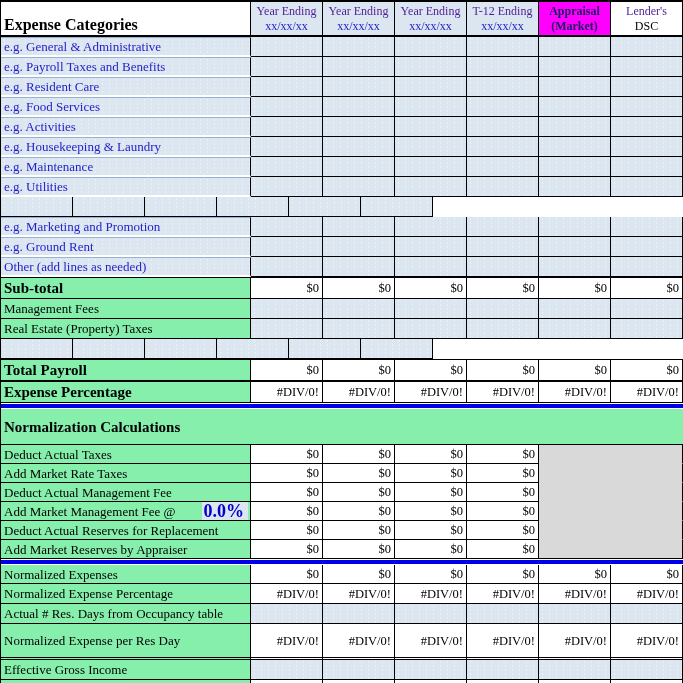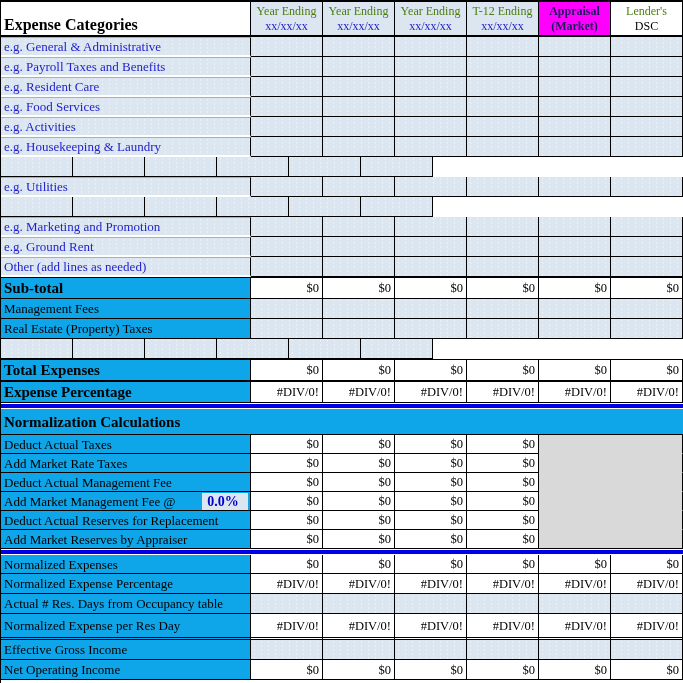--- a/index.html
+++ b/index.html
@@ -21,41 +21,41 @@
   .row.header{height:35px;}
   .header .cell{border-right:1px solid #000;border-bottom:2px solid #000;}
   .header-label{
     width:250px;display:flex;align-items:flex-end;
     font-weight:bold;font-size:16px;padding:0 0 1px 3px;background:#fff;
   }
   .hcol{
     width:72px;display:flex;flex-direction:column;justify-content:center;
     text-align:center;font-size:12px;line-height:15px;background:#dce6f1;
   }
-  .hcol .l1{color:#4d7c0f;}
+  .hcol .l1{color:#4c1d95;}
   .hcol .l2{color:#2222cc;}
   .hcol.magenta{background:#ff00ff;}
   .hcol.magenta .l1,.hcol.magenta .l2{color:#1a1a5e;font-weight:bold;}
   .hcol.white{background:#fff;}
   .hcol.white .l2{color:#000;}
 
   
   .label-cell{
     width:250px;border-right:1px solid #000;border-bottom:1px solid #000;
-    padding:1px 2px 0 3px;font-size:13px;display:flex;align-items:center;background:#0ea5e9;
+    padding:1px 2px 0 3px;font-size:13px;display:flex;align-items:center;background:#86efac;
   }
   .data-cell{
     width:72px;border-right:1px solid #000;border-bottom:1px solid #000;
     font-size:12.5px;text-align:right;padding:1px 3px 0 1px;
     display:flex;align-items:center;justify-content:flex-end;background:#fff;
   }
   .h20{height:20px;}
   .h19{height:19px;}
   .h22{height:22px;}
-  .h21{height:26px;}
+  .h21{height:36px;}
 
   .inputbg{
     background-color:#dce6f1;
     background-image:radial-gradient(rgba(255,255,255,0.75) 0.7px, rgba(0,0,0,0) 1.1px);
     background-size:7px 4px;
   }
   .eg-label{
     color:#2222cc;
     border-bottom:2px solid #fff;
     border-top:1px solid #95b3d7;
@@ -74,22 +74,22 @@
   }
   .gray-last{border-bottom:1px solid #000;}
 
   .blue-rule{
     width:683px;height:6px;background:#0000e8;
     border-top:1px solid #fff;border-bottom:1px solid #fff;box-sizing:border-box;
   }
 
   .chip{
     margin-left:auto;width:42px;flex:none;
-    background:#dce6f1;color:#0000cc;font-weight:bold;font-size:14px;
-    text-align:center;padding:1px 4px 1px 0;
+    background:#dce6f1;color:#0000cc;font-weight:bold;font-size:18px;
+    text-align:right;padding:1px 4px 1px 0;
   }
   .dbl{border-bottom:3px double #000;}
 </style>
 </head>
 <body>
 
 <div class="sheet">
   <div class="row header">
     <div class="cell header-label">Expense Categories</div>
     <div id="header-cols" style="display:flex">
@@ -168,20 +168,21 @@
       <div class="row">
         <div class="cell label-cell eg-label inputbg h20">e.g. Housekeeping  &amp; Laundry</div>
         <div class="cell data-cell inputbg h20"></div>
         <div class="cell data-cell inputbg h20"></div>
         <div class="cell data-cell inputbg h20"></div>
         <div class="cell data-cell inputbg h20"></div>
         <div class="cell data-cell inputbg h20"></div>
         <div class="cell data-cell inputbg h20"></div>
       </div>
       <div class="row">
+        <div class="cell label-cell eg-label inputbg h20">e.g. Maintenance</div>
         <div class="cell data-cell inputbg h20"></div>
         <div class="cell data-cell inputbg h20"></div>
         <div class="cell data-cell inputbg h20"></div>
         <div class="cell data-cell inputbg h20"></div>
         <div class="cell data-cell inputbg h20"></div>
         <div class="cell data-cell inputbg h20"></div>
       </div>
       <div class="row">
         <div class="cell label-cell eg-label inputbg h20">e.g. Utilities</div>
         <div class="cell data-cell inputbg h20"></div>
@@ -255,21 +256,21 @@
       </div>
       <div class="row">
         <div class="cell data-cell inputbg h20"></div>
         <div class="cell data-cell inputbg h20"></div>
         <div class="cell data-cell inputbg h20"></div>
         <div class="cell data-cell inputbg h20"></div>
         <div class="cell data-cell inputbg h20"></div>
         <div class="cell data-cell inputbg h20"></div>
       </div>
       <div class="row">
-        <div class="cell label-cell bold-label  h22 tb">Total Expenses</div>
+        <div class="cell label-cell bold-label  h22 tb">Total Payroll</div>
         <div class="cell data-cell h22 tb">$0</div>
         <div class="cell data-cell h22 tb">$0</div>
         <div class="cell data-cell h22 tb">$0</div>
         <div class="cell data-cell h22 tb">$0</div>
         <div class="cell data-cell h22 tb">$0</div>
         <div class="cell data-cell h22 tb">$0</div>
       </div>
       <div class="row">
         <div class="cell label-cell bold-label  h22 tb">Expense Percentage</div>
         <div class="cell data-cell h22 tb">#DIV/0!</div>

